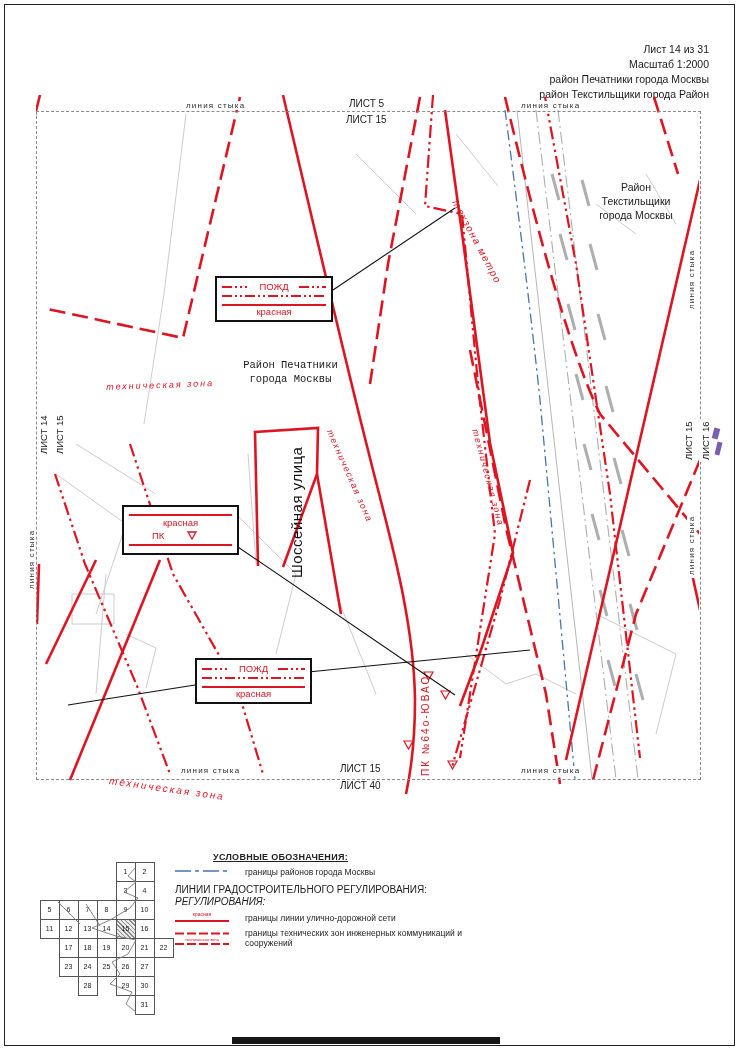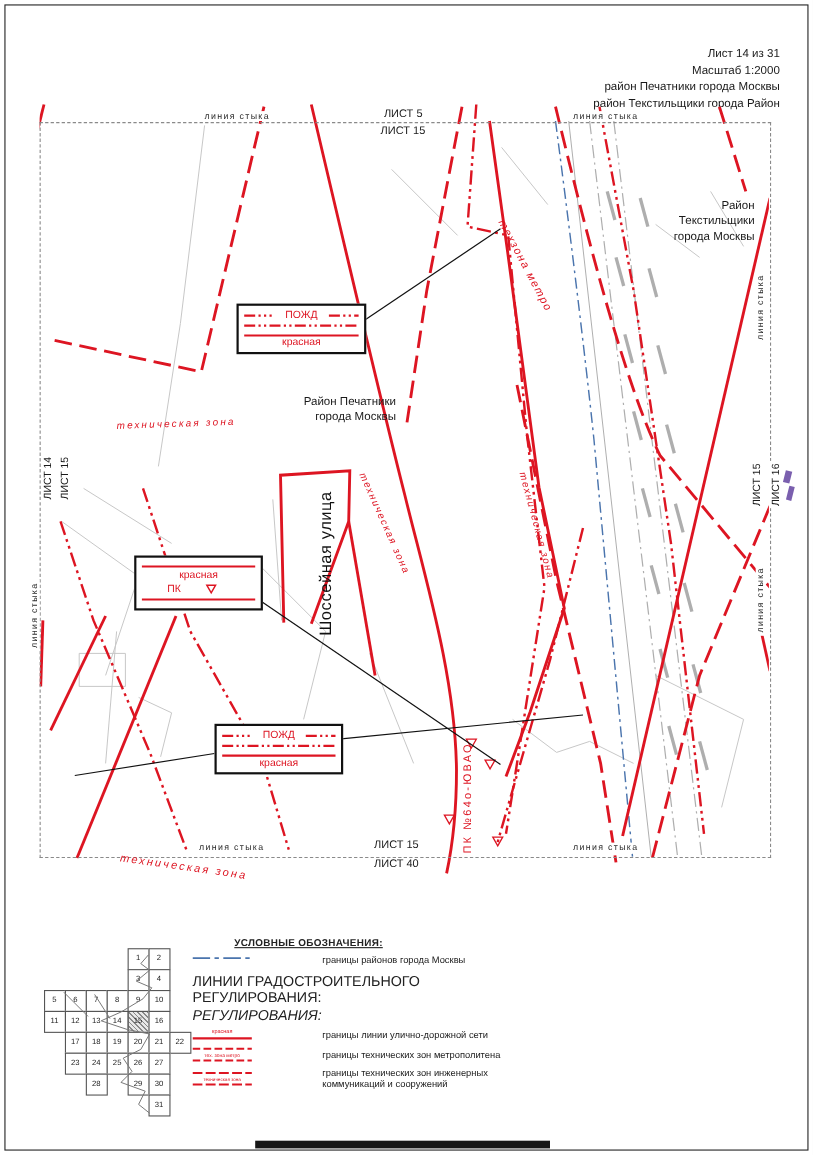--- a/index.html
+++ b/index.html
@@ -8,34 +8,34 @@
   
   .title-block{position:absolute;right:30px;top:42px;text-align:right;font-size:10.5px;line-height:15px;color:#1a1a1a;}
   
   #map-frame{position:absolute;left:36px;top:111px;width:663px;height:667px;border:1px dashed #8a8a8a;}
   #map-svg{position:absolute;left:36px;top:94px;width:663px;height:706px;}
   .maplabel{position:absolute;white-space:nowrap;z-index:4;}
   .seam{font-size:8px;letter-spacing:1.2px;color:#2b2b2b;background:#fff;padding:0 3px;z-index:6;}
   .sheetlbl{font-size:10px;color:#1a1a1a;background:#fff;padding:0 2px;z-index:6;}
   .vert{transform-origin:0 0;transform:rotate(-90deg);}
   .redlbl{color:#dd1522;font-style:italic;letter-spacing:1.5px;font-size:9px;}
-  .district{color:#1a1a1a;font-size:10.5px;line-height:14px;text-align:right;white-space:nowrap;}
+  .district{color:#1a1a1a;font-size:10.5px;line-height:14px;text-align:center;white-space:nowrap;}
   .street{font-size:15px;color:#111;letter-spacing:0.5px;}
   
   .callout{position:absolute;background:#fff;border:2px solid #111;z-index:5;}
   .callout span{position:absolute;color:#dd1522;font-size:9.5px;white-space:nowrap;}
   .callout svg{position:absolute;left:0;top:0;}
   
   .pmark{position:absolute;background:#7a5fae;z-index:3;}
   
   #legend{position:absolute;left:175px;top:852px;width:300px;font-size:8.5px;color:#222;}
   #legend .ltitle{margin-left:38px;font-weight:bold;text-decoration:underline;font-size:9px;letter-spacing:0.3px;}
-  .lrow{display:flex;align-items:center;margin-top:4px;gap:48px;}
+  .lrow{display:flex;align-items:center;margin-top:4px;}
   .lsym{width:54px;flex:0 0 54px;margin-right:16px;position:relative;}
-  .lheading{margin-top:6px;font-size:13px;}
+  .lheading{margin-top:6px;font-size:10px;}
   .lheading.it{font-style:italic;margin-top:1px;}
   .llabel{line-height:10px;max-width:220px;}
   
   #sheet-grid{position:absolute;left:40px;top:862px;display:grid;grid-template-columns:repeat(7,19px);grid-template-rows:repeat(8,19px);z-index:2;}
   .sic{border:1px solid #555;margin:-0.5px;display:flex;align-items:center;justify-content:center;font-size:7px;color:#222;background:#fff;}
   .sic.cur{background:repeating-linear-gradient(45deg,#8a8a8a 0 1px,#e8e8e8 1px 3px);}
   #grid-squiggle{position:absolute;left:40px;top:862px;z-index:3;pointer-events:none;}
   #bottom-bar{position:absolute;left:232px;top:1037px;width:268px;height:7px;background:#161616;}
 </style>
 </head>
@@ -153,21 +153,21 @@
   <div class="maplabel seam vert" style="left:27px;top:592px;">линия стыка</div>
   <div class="maplabel seam vert" style="left:687px;top:312px;">линия стыка</div>
   <div class="maplabel sheetlbl vert" style="left:683px;top:462px;font-size:9.5px;">ЛИСТ 15</div>
   <div class="maplabel sheetlbl vert" style="left:700px;top:462px;font-size:9.5px;">ЛИСТ 16</div>
   <div class="maplabel seam vert" style="left:687px;top:578px;">линия стыка</div>
   <div class="maplabel seam" style="left:178px;top:766px;">линия стыка</div>
   <div class="maplabel seam" style="left:518px;top:766px;">линия стыка</div>
   <div class="maplabel sheetlbl" style="left:338px;top:763px;">ЛИСТ 15</div>
   <div class="maplabel sheetlbl" style="left:338px;top:780px;">ЛИСТ 40</div>
 
-  <div class="maplabel district" style="left:245px;top:358px;width:115px;">
+  <div class="maplabel district" style="left:233px;top:358px;width:115px;font-family:Liberation Mono, monospace;">
     <div>Район Печатники</div>
     <div>города Москвы</div>
   </div>
   <div class="maplabel district" style="left:586px;top:180px;width:100px;">
     <div>Район</div>
     <div>Текстильщики</div>
     <div>города Москвы</div>
   </div>
 
   <div class="maplabel street vert" style="left:288px;top:578px;">Шоссейная улица</div>
@@ -276,30 +276,20 @@
         <svg width="54" height="13" viewBox="0 0 54 13">
           <text x="27" y="5" text-anchor="middle" font-size="5" fill="#dd1522">красная</text>
           <line x1="0" y1="10" x2="54" y2="10" stroke="#dd1522" stroke-width="2"></line>
         </svg>
       </div>
       <div class="llabel">границы линии улично-дорожной сети</div>
     </div>
 
 
 
-    <div class="lrow">
-      <div class="lsym" style="height:15px;">
-        <svg width="54" height="15" viewBox="0 0 54 15">
-          <line x1="0" y1="2.5" x2="54" y2="2.5" stroke="#dd1522" stroke-width="1.8" stroke-dasharray="7 3"></line>
-          <text x="27" y="9.5" text-anchor="middle" font-size="4.5" fill="#dd1522">тех. зона метро</text>
-          <line x1="0" y1="13" x2="54" y2="13" stroke="#dd1522" stroke-width="1.8" stroke-dasharray="7 3"></line>
-        </svg>
-      </div>
-      <div class="llabel">границы технических зон метрополитена</div>
-    </div>
 
     <div class="lrow">
       <div class="lsym" style="height:15px;">
         <svg width="54" height="15" viewBox="0 0 54 15">
           <line x1="0" y1="2.5" x2="54" y2="2.5" stroke="#dd1522" stroke-width="1.8" stroke-dasharray="9 3"></line>
           <text x="27" y="9.5" text-anchor="middle" font-size="4.2" fill="#dd1522">техническая зона</text>
           <line x1="0" y1="13" x2="54" y2="13" stroke="#dd1522" stroke-width="1.8" stroke-dasharray="9 3"></line>
         </svg>
       </div>
       <div class="llabel">границы технических зон инженерных коммуникаций и сооружений</div>

